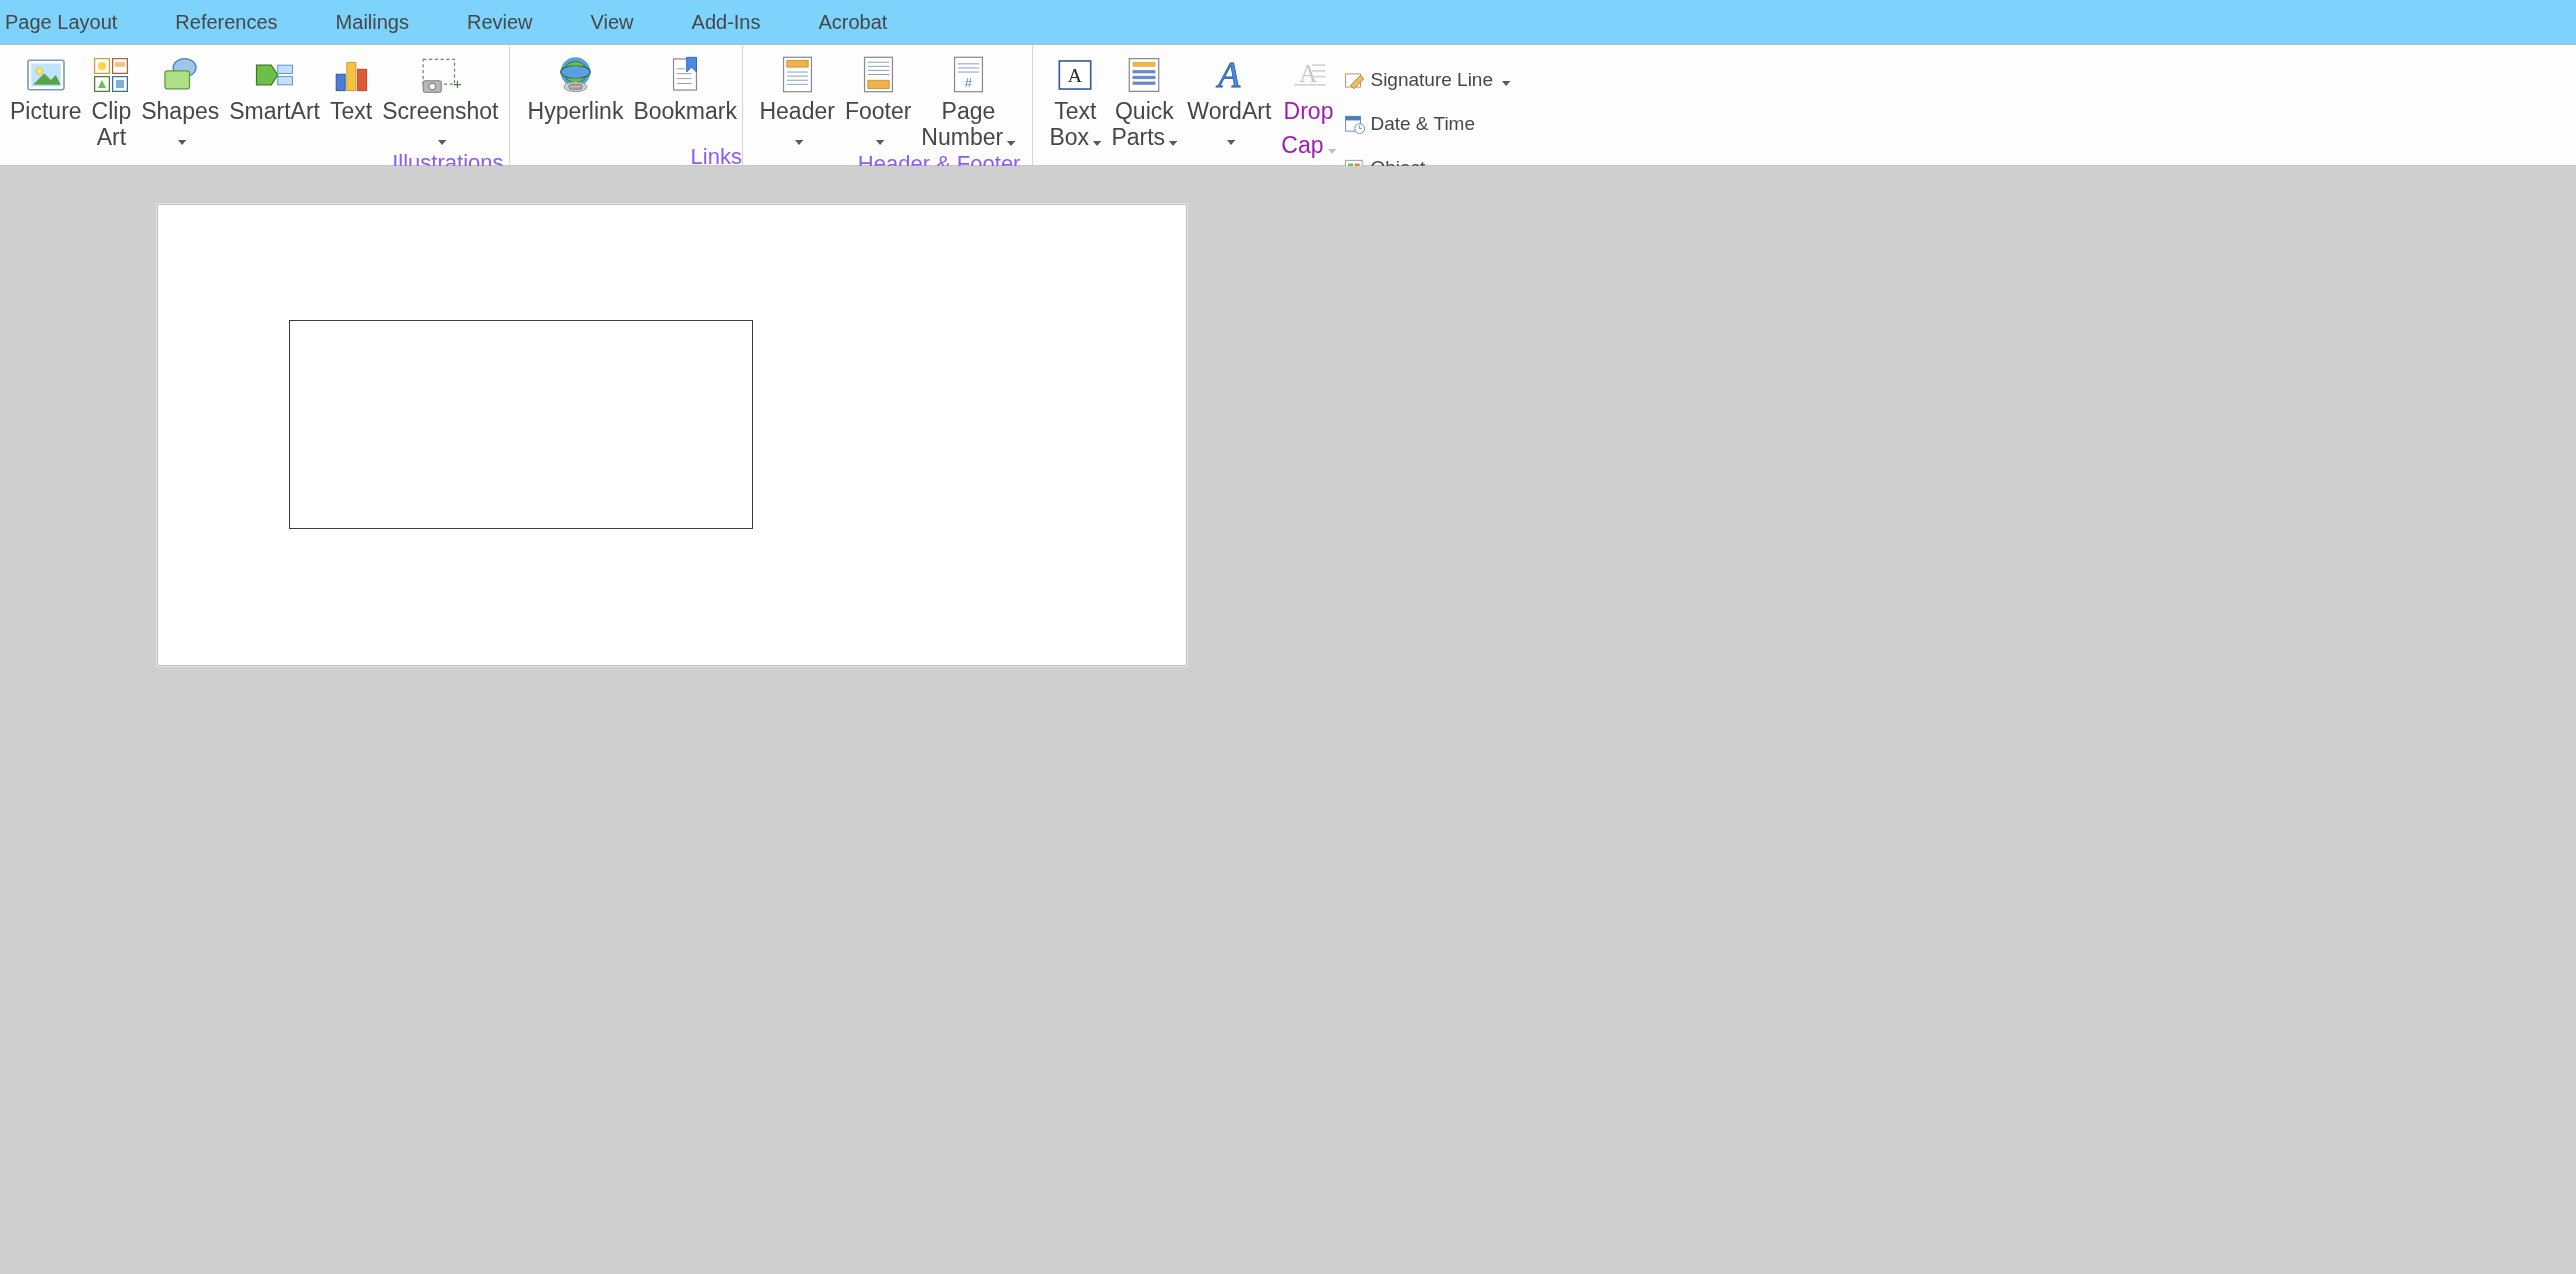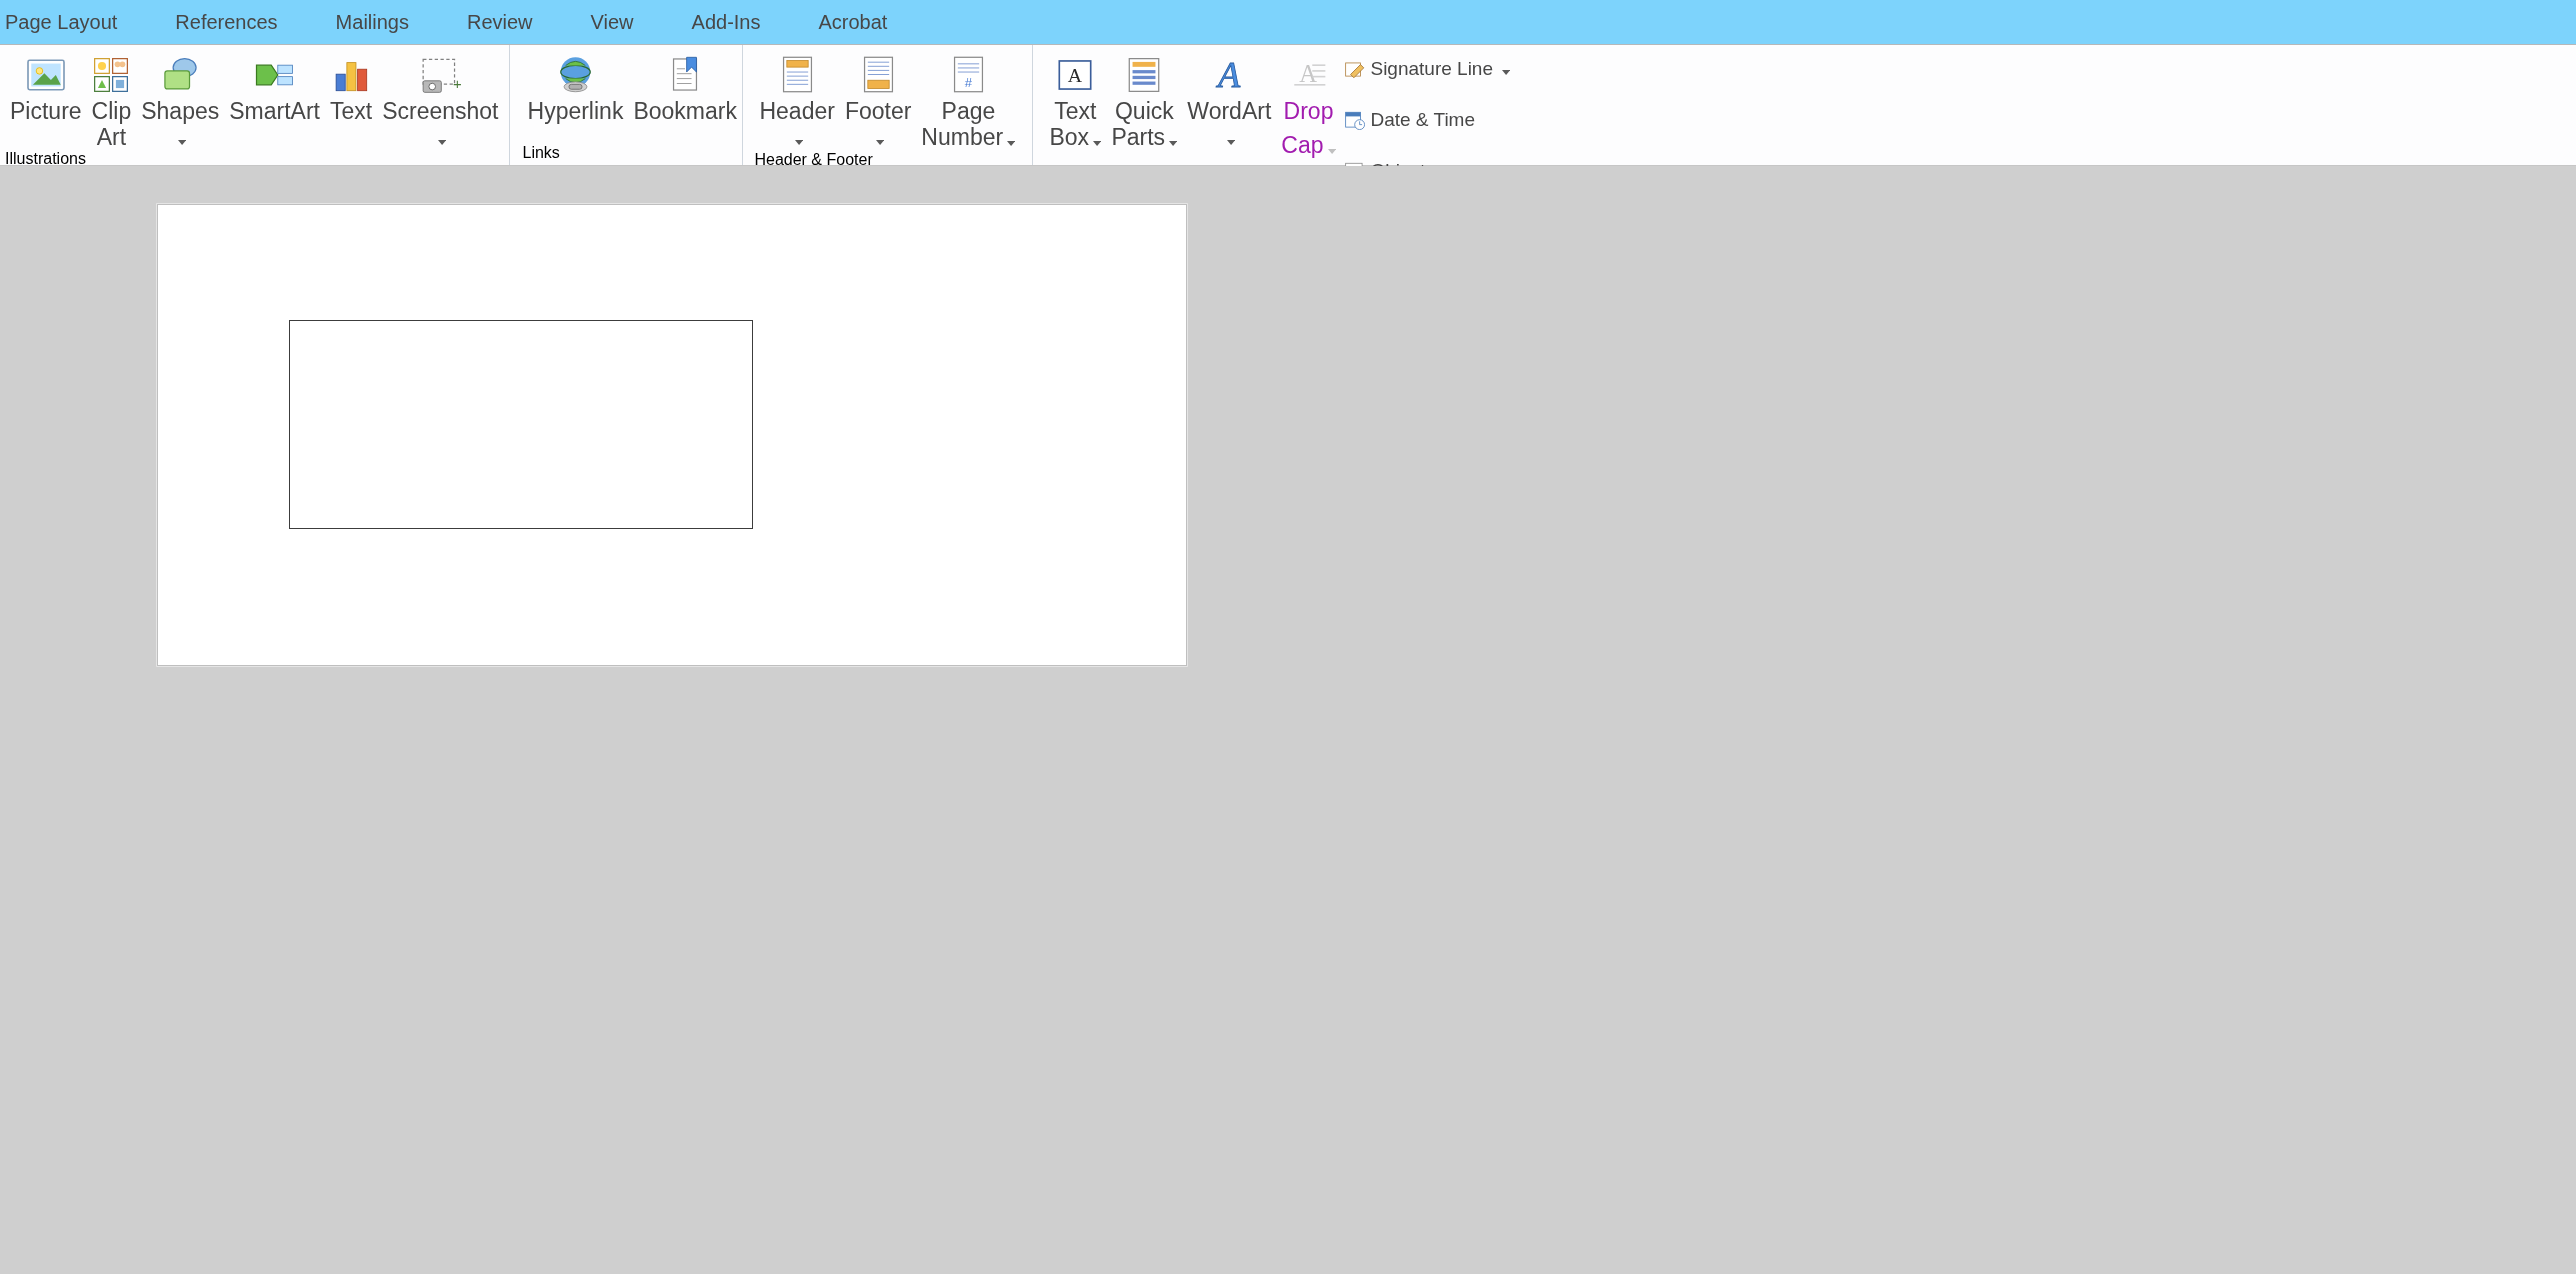--- a/index.html
+++ b/index.html
@@ -35,23 +35,23 @@
       display: flex;
       flex-direction: column;
       padding: 5.8px 5px 0 5px;
       height: 100%;
     }
     .group-row {
       display: flex;
       flex: 1;
     }
     .group-label {
-      text-align: left;
-      font-size: 16px;
-      color: #000000;
+      text-align: right;
+      font-size: 22px;
+      color: #8b5cf6;
       padding-bottom: 3.3px;
     }
     .btn {
       display: flex;
       flex-direction: column;
       align-items: center;
       justify-content: flex-start;
       padding: 0 5px;
       cursor: pointer;
       line-height: 1.12;
@@ -76,22 +76,23 @@
     .caret {
       display: inline-block;
       margin-left: 4.1px;
       vertical-align: middle;
     }
 
     .side-col {
       display: flex;
       flex-direction: column;
       justify-content: flex-start;
-      gap: 20px;
+      gap: 13px;
       padding: 2.5px 3.3px;
+      margin-top: 11px;
     }
     .side-btn {
       display: flex;
       align-items: center;
       gap: 5px;
       font-size: 19px;
       color: #474747;
       cursor: pointer;
       height: 31px;
     }

